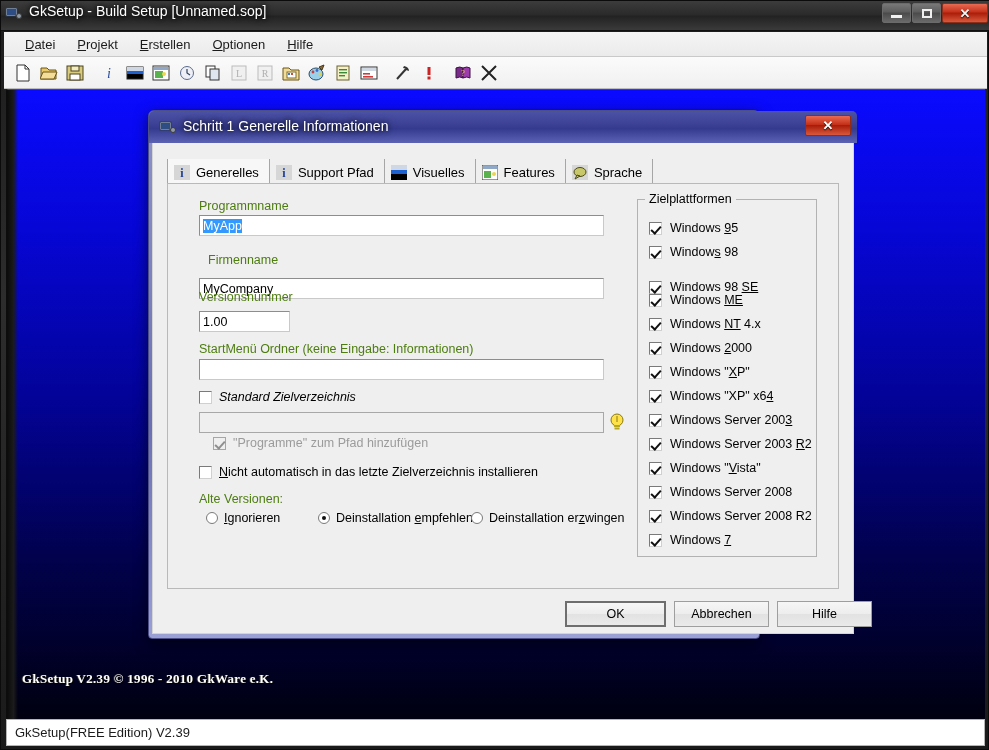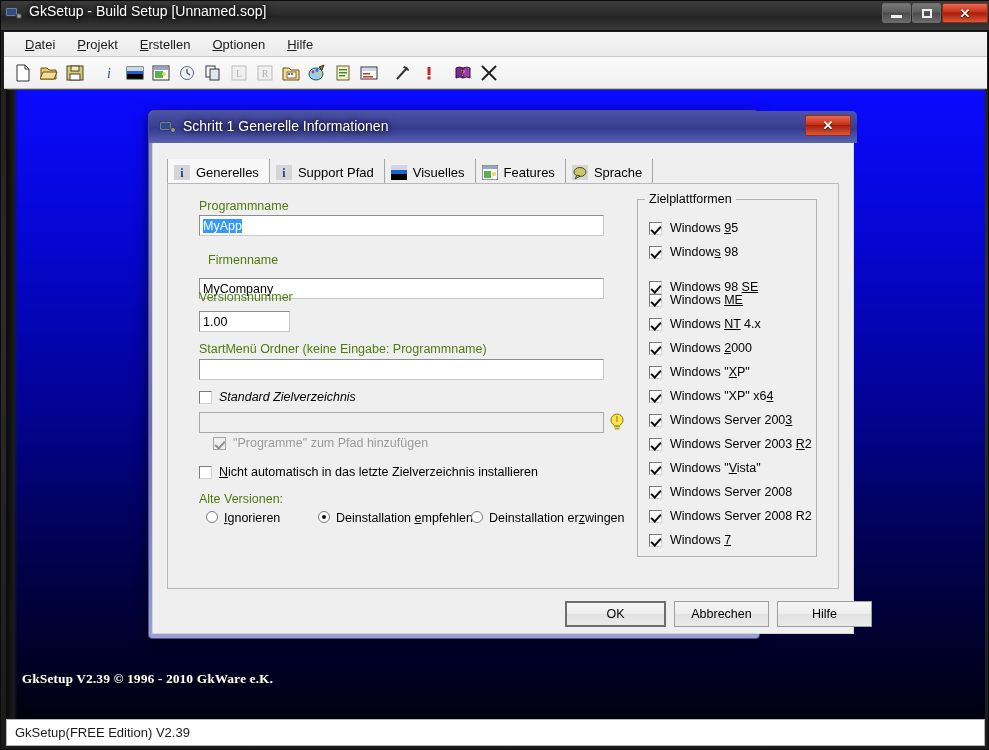--- a/index.html
+++ b/index.html
@@ -191,21 +191,21 @@
   }
   .cbox.dim { background: #efefef; border-color: #a6a6a6; }
   .cbox.checked::after {
     content: ""; position: absolute; left: 3px; top: 1px;
     width: 4px; height: 8px;
     border: solid #111; border-width: 0 2px 2px 0;
     transform: rotate(42deg);
   }
   .cbox.dim.checked::after { border-color: #8f8f8f; }
 
-  .rbrow { position: absolute; display: flex; align-items: flex-start; gap: 6px; font-size: 12.5px; color: #000; }
+  .rbrow { position: absolute; display: flex; align-items: center; gap: 6px; font-size: 12.5px; color: #000; }
   .radio {
     width: 12px; height: 12px; flex: 0 0 auto; border-radius: 50%;
     background: #ffffff; border: 1px solid #7a7a7a; position: relative;
   }
   .radio.checked::after {
     content: ""; position: absolute; left: 3px; top: 3px;
     width: 4px; height: 4px; border-radius: 50%; background: #111;
   }
 
   
@@ -460,21 +460,21 @@
           <div class="fld-label" style="left:40px; top:62px;margin-top:7px;">Firmenname</div>
           <div class="txtbox" style="left:31px; top:94px; width:405px; height:21px;">
             <span>MyCompany</span>
           </div>
 
           <div class="fld-label" style="left:31px; top:106px;">Versionsnummer</div>
           <div class="txtbox" style="left:31px; top:127px; width:91px; height:21px;">
             <span>1.00</span>
           </div>
 
-          <div class="fld-label" style="left:31px; top:158px;">StartMenü Ordner (keine Eingabe: Programmname)</div>
+          <div class="fld-label" style="left:31px; top:158px;">StartMenü Ordner (keine Eingabe: Informationen)</div>
           <div class="txtbox" style="left:31px; top:175px; width:405px; height:21px;">
             <span></span>
           </div>
 
           <div class="cbrow" style="left:31px; top:206px;font-style:italic;">
             <span class="cbox"></span>
             <span>Standard Zielverzeichnis</span>
           </div>
 
           <div class="txtbox disabled" style="left:31px; top:228px; width:405px; height:21px;">

